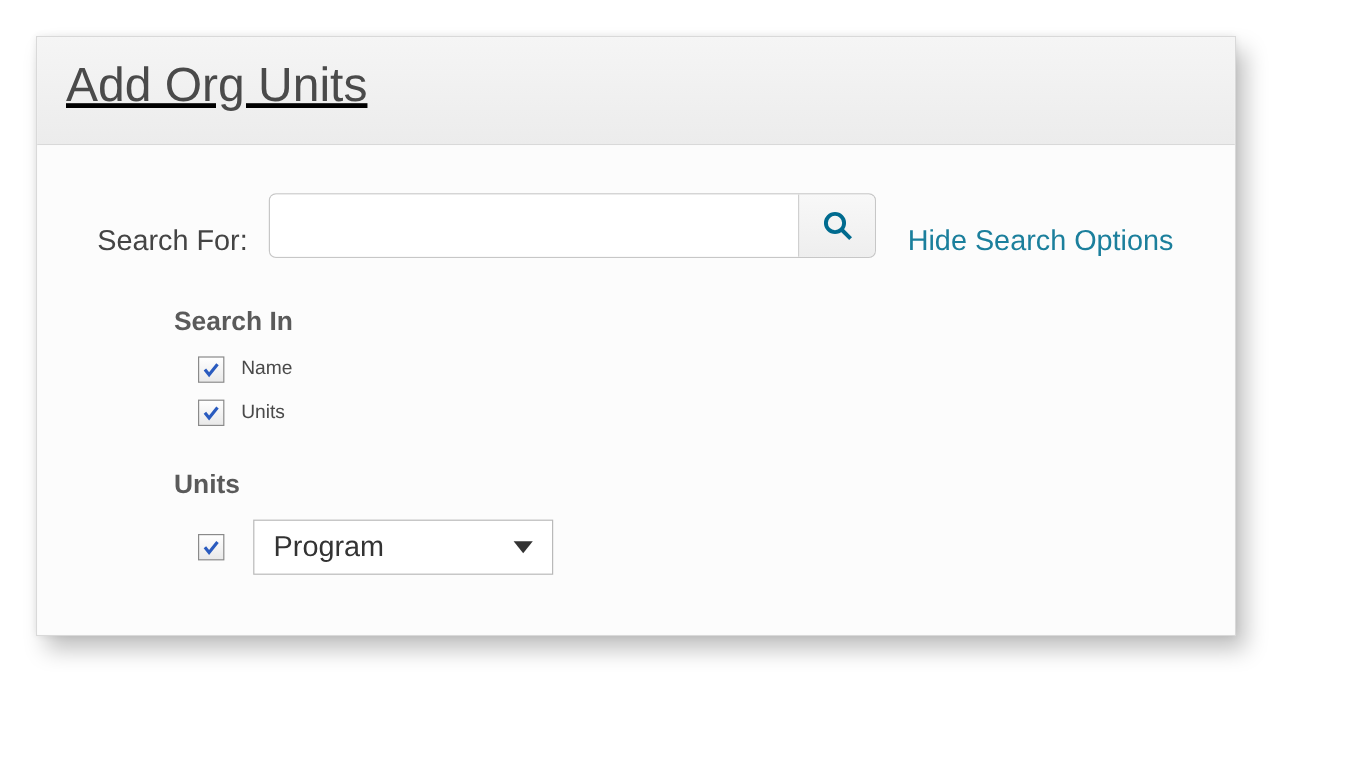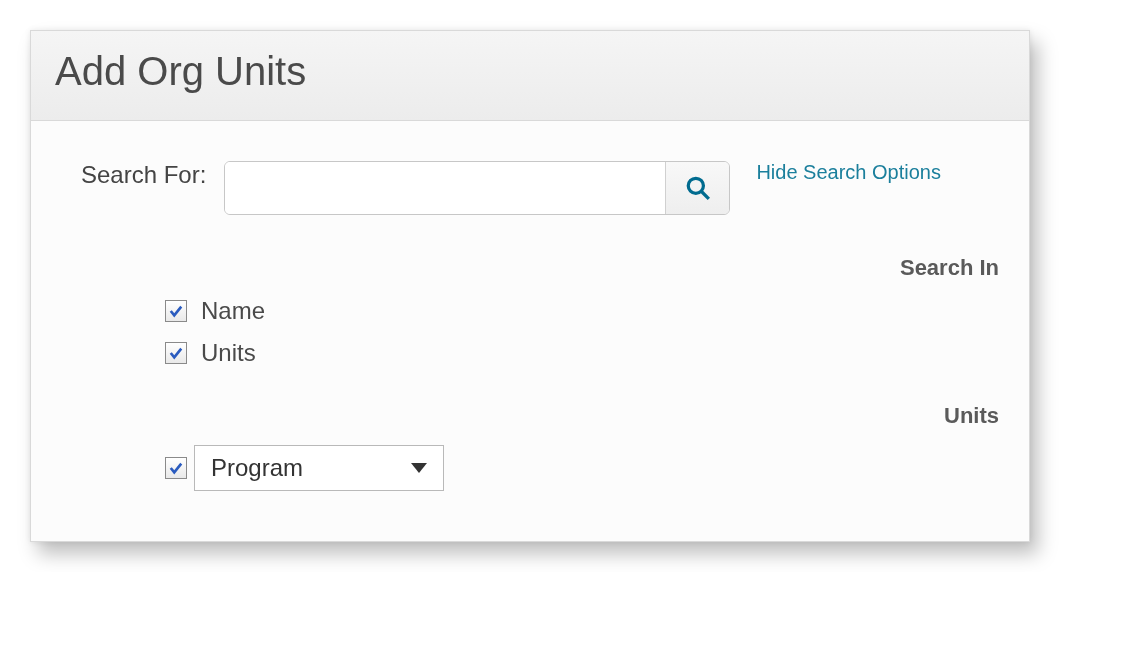--- a/index.html
+++ b/index.html
@@ -15,33 +15,34 @@
   .dialog {
     width: 1000px;
     background: #ffffff;
     border: 1px solid #d9d9d9;
     box-shadow: 8px 12px 18px rgba(0,0,0,0.25), 0 0 6px rgba(0,0,0,0.08);
   }
   .dialog-header {
     background: linear-gradient(to bottom, #f5f5f5, #ececec);
     border-bottom: 1px solid #d9d9d9;
     padding: 18px 24px 26px 24px;
+    text-decoration: underline;
   }
   .dialog-title {
     font-size: 40px;
     font-weight: 400;
     color: #4a4a4a;
   }
   .dialog-body {
     padding: 40px 30px 50px 50px;
     background: #fcfcfc;
   }
   .search-row {
     display: flex;
-    align-items: flex-start;
+    align-items: flex-end;
     gap: 14px;
     margin-bottom: 40px;
   }
   .search-label {
     font-size: 24px;
     color: #444;
     margin-right: 4px;
   }
   .search-wrap {
     display: flex;
@@ -72,27 +73,26 @@
   }
   .search-icon {
     width: 26px;
     height: 26px;
     stroke: #006b8f;
     fill: none;
     stroke-width: 3;
   }
   .toggle-link {
     color: #1b7f9c;
-    font-size: 20px;
+    font-size: 24px;
     cursor: pointer;
     margin-left: 12px;
   }
   .options-block {
     padding-left: 64px;
-    text-align: right;
   }
   .section-title {
     font-size: 22px;
     font-weight: 600;
     color: #5a5a5a;
     margin-bottom: 16px;
   }
   .check-row {
     display: flex;
     align-items: center;
@@ -111,30 +111,30 @@
     cursor: pointer;
   }
   .chk svg {
     width: 14px;
     height: 14px;
     stroke: #2a5bbf;
     fill: none;
     stroke-width: 3;
   }
   .check-label {
-    font-size: 24px;
+    font-size: 16px;
     color: #4a4a4a;
   }
   .type-group {
     margin-top: 36px;
   }
   .type-row {
     display: flex;
     align-items: center;
-    gap: 7px;
+    gap: 24px;
     padding-left: 20px;
   }
   .select-wrap {
     border: 1px solid #b9b9b9;
     background: #ffffff;
     height: 46px;
     min-width: 250px;
     display: flex;
     align-items: center;
     justify-content: space-between;

